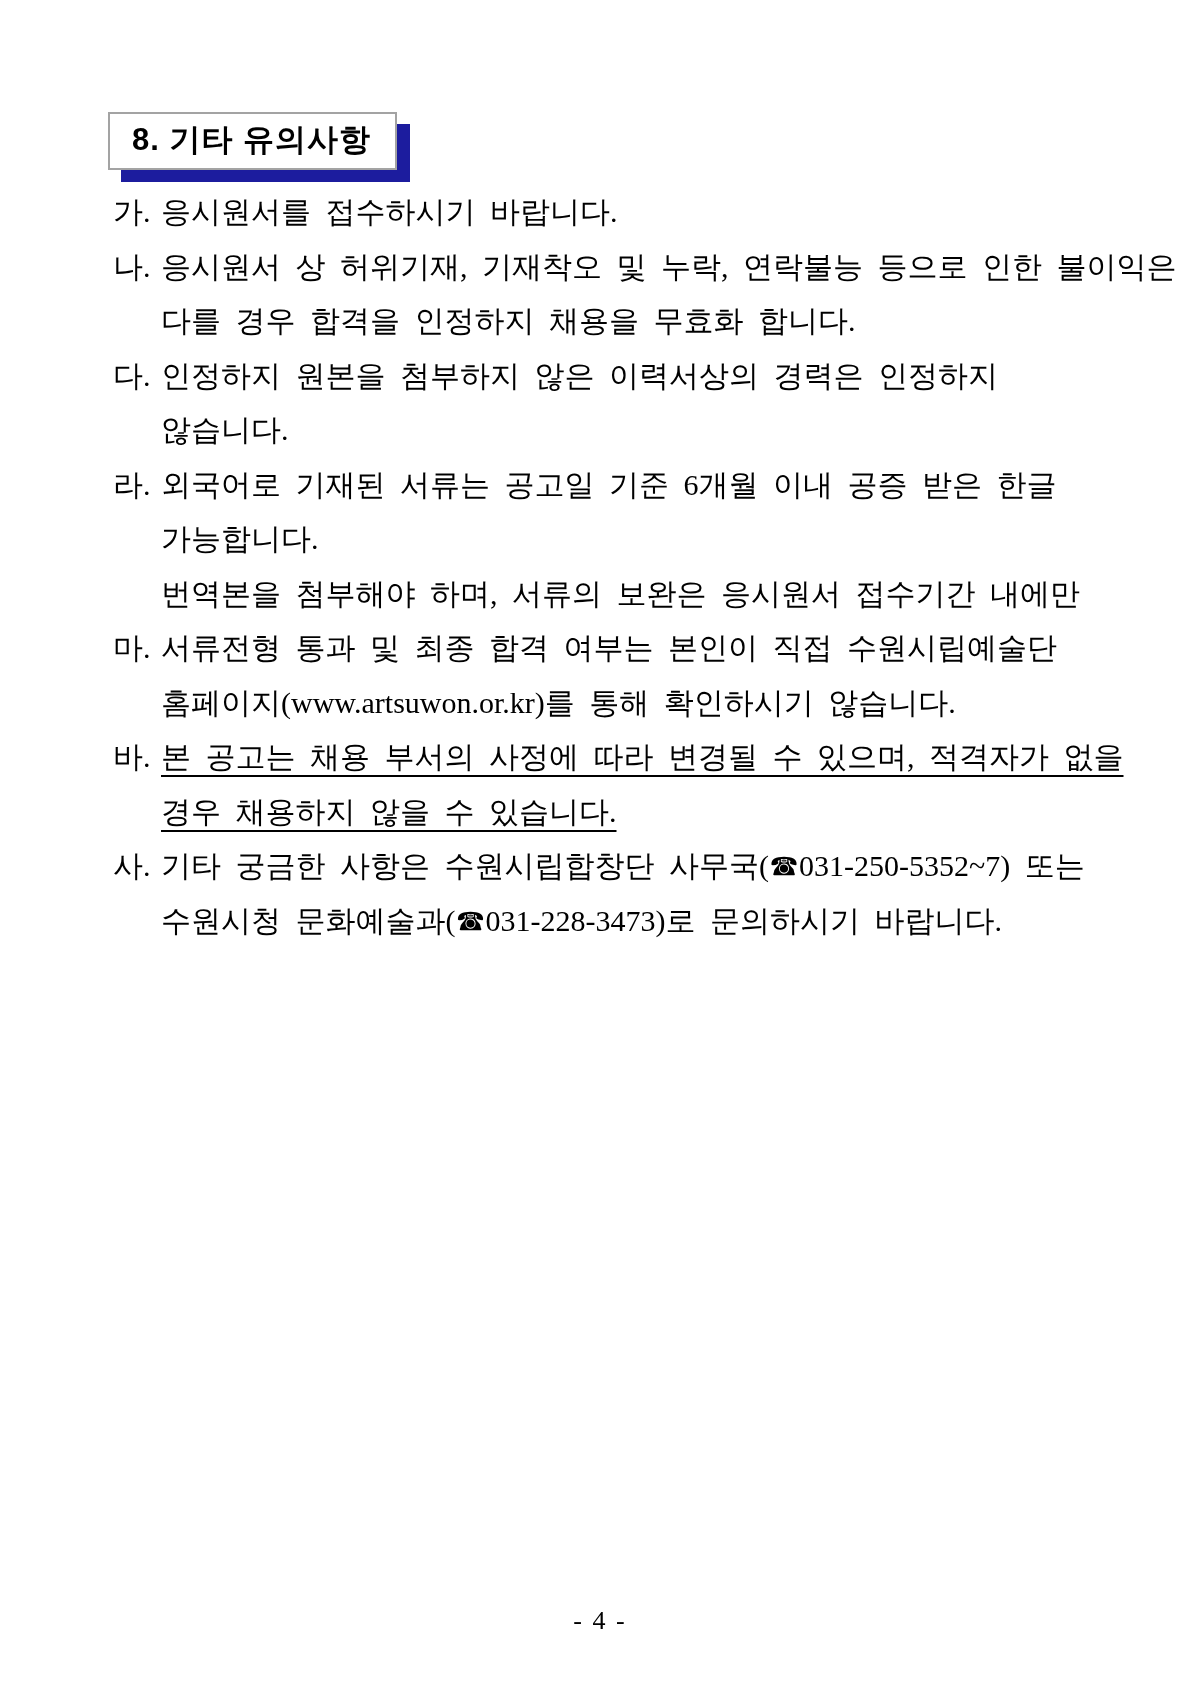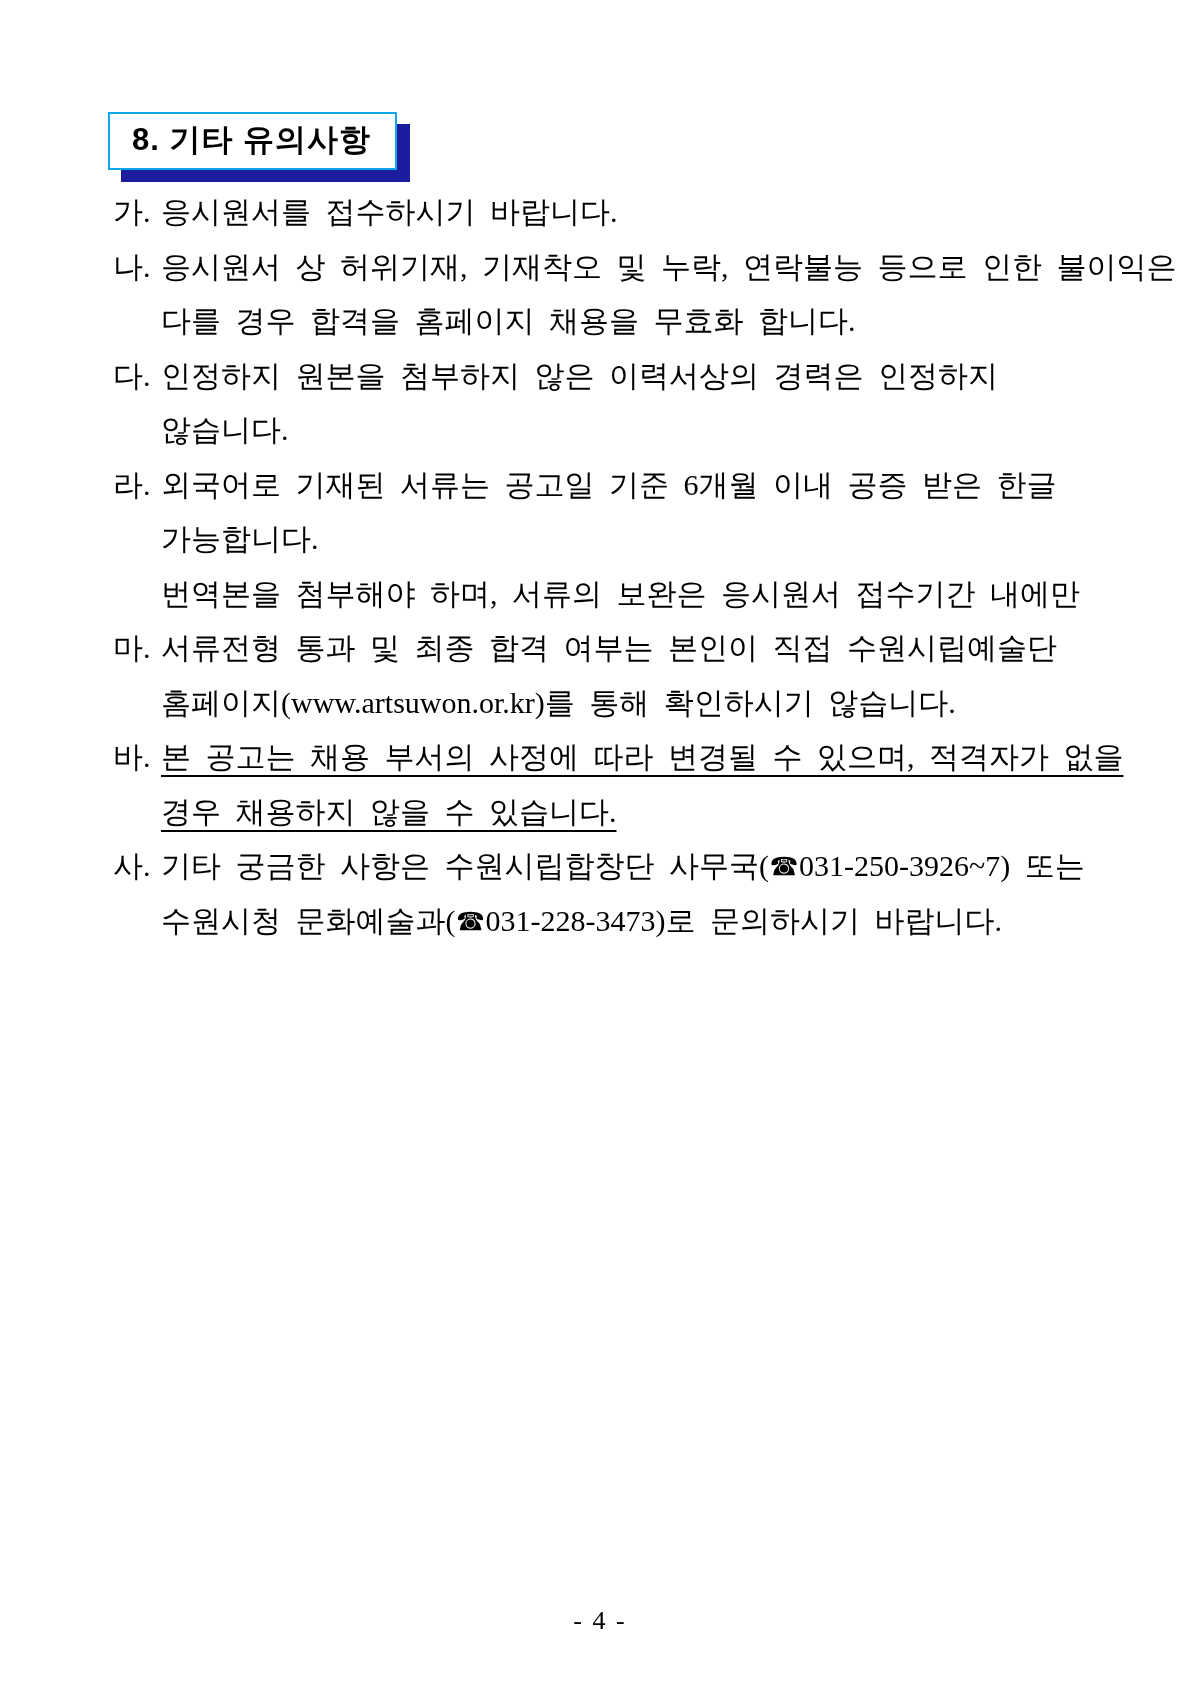--- a/index.html
+++ b/index.html
@@ -17,21 +17,21 @@
     overflow: hidden;
   }
 
   
   .title-box {
     position: absolute;
     left: 108px;
     top: 112px;
     display: inline-block;
     background: #ffffff;
-    border: 2px solid #0ea5e9;
+    border: 2px solid #a3a3a3;
     box-shadow: 13px 12px 0 0 #1c1c9e;
     padding: 5px 24px 7px 22px;
   }
   .title-box .title-text {
     font-family: "Liberation Sans", "DejaVu Sans", sans-serif;
     font-weight: 700;
     font-size: 31px;
     letter-spacing: 1px;
     color: #000000;
     white-space: nowrap;
@@ -94,21 +94,21 @@
       <span class="label">가.</span>
       <div class="lines">
         <div class="line">응시원서를 접수하시기 바랍니다.</div>
       </div>
     </div>
 
     <div class="notice-item">
       <span class="label">나.</span>
       <div class="lines">
         <div class="line">응시원서 상 허위기재, 기재착오 및 누락, 연락불능 등으로 인한 불이익은</div>
-        <div class="line">다를 경우 합격을 홈페이지 채용을 무효화 합니다.</div>
+        <div class="line">다를 경우 합격을 인정하지 채용을 무효화 합니다.</div>
       </div>
     </div>
 
     <div class="notice-item">
       <span class="label">다.</span>
       <div class="lines">
         <div class="line">인정하지 원본을 첨부하지 않은 이력서상의 경력은 인정하지</div>
         <div class="line">않습니다.</div>
       </div>
     </div>
@@ -134,21 +134,21 @@
       <span class="label">바.</span>
       <div class="lines">
         <div class="line">본 공고는 채용 부서의 사정에 따라 변경될 수 있으며, 적격자가 없을</div>
         <div class="line">경우 채용하지 않을 수 있습니다.</div>
       </div>
     </div>
 
     <div class="notice-item">
       <span class="label">사.</span>
       <div class="lines">
-        <div class="line">기타 궁금한 사항은 수원시립합창단 사무국(☎031-250-3926~7) 또는</div>
+        <div class="line">기타 궁금한 사항은 수원시립합창단 사무국(☎031-250-5352~7) 또는</div>
         <div class="line">수원시청 문화예술과(☎031-228-3473)로 문의하시기 바랍니다.</div>
       </div>
     </div>
 
   </div>
 
   <div class="page-number">- 4 -</div>
 
 </div>
 

